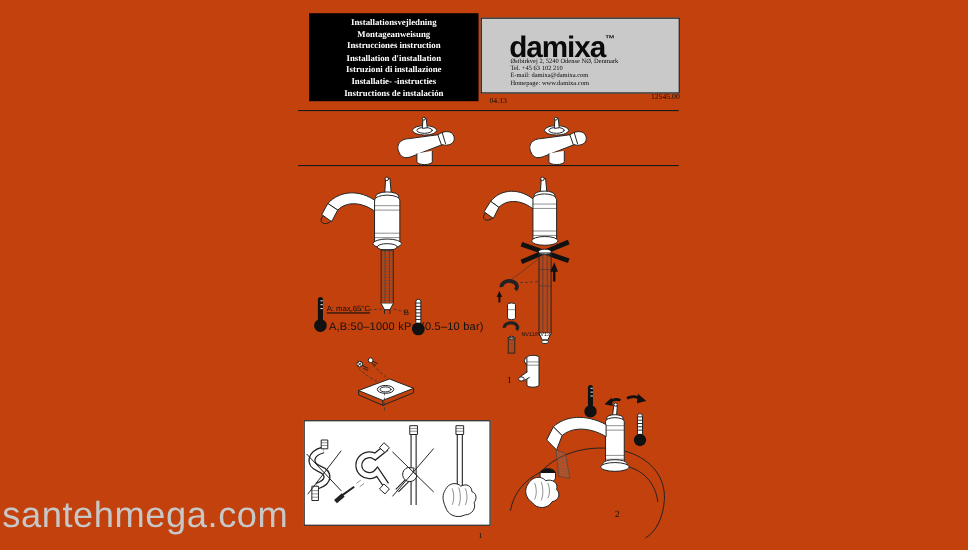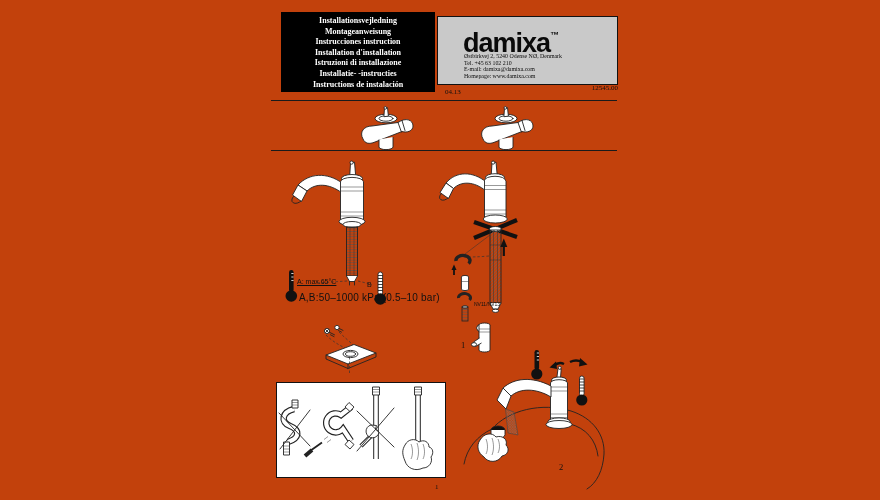--- a/index.html
+++ b/index.html
@@ -287,14 +287,15 @@
       <ellipse cx="40" cy="94" rx="7" ry="4" fill="#111" stroke="#222" stroke-width=".9"></ellipse>
       <path class="wh" d="M33,94 v4.5 a7,4 0 0 0 14,0 V94" fill="url(#p-mesh)"></path>
       <path class="wh" d="M22,104 C26,97 34,96 38,101 C44,99 50,103 48,109 C52,113 50,119 44,120 C40,127 30,127 26,121 C20,117 18,110 22,104 Z"></path>
       <path class="thn" d="M28,103 C30,108 30,114 28,118 M34,102 C36,108 36,114 34,119 M40,103 C42,108 42,113 40,117"></path>
     </g>
   </svg>
   <div class="figlabel" style="left:559px;top:462px;font-size:8.5px;font-family:'Liberation Serif',serif;">2</div>
 
   <div class="figlabel" style="left:435px;top:483px;font-size:7px;font-family:'Liberation Serif',serif;">1</div>
 
+  <div id="watermark">santehmega.com</div>
 
 </div>
 
 </body></html>

